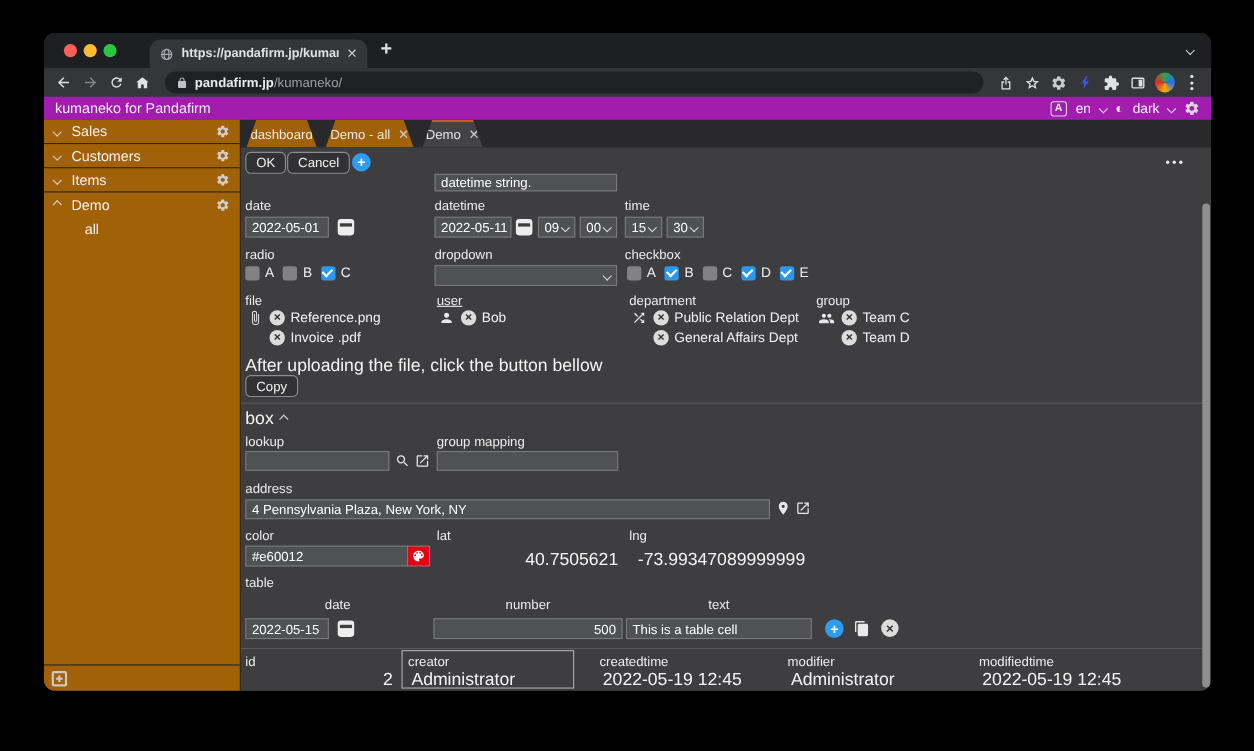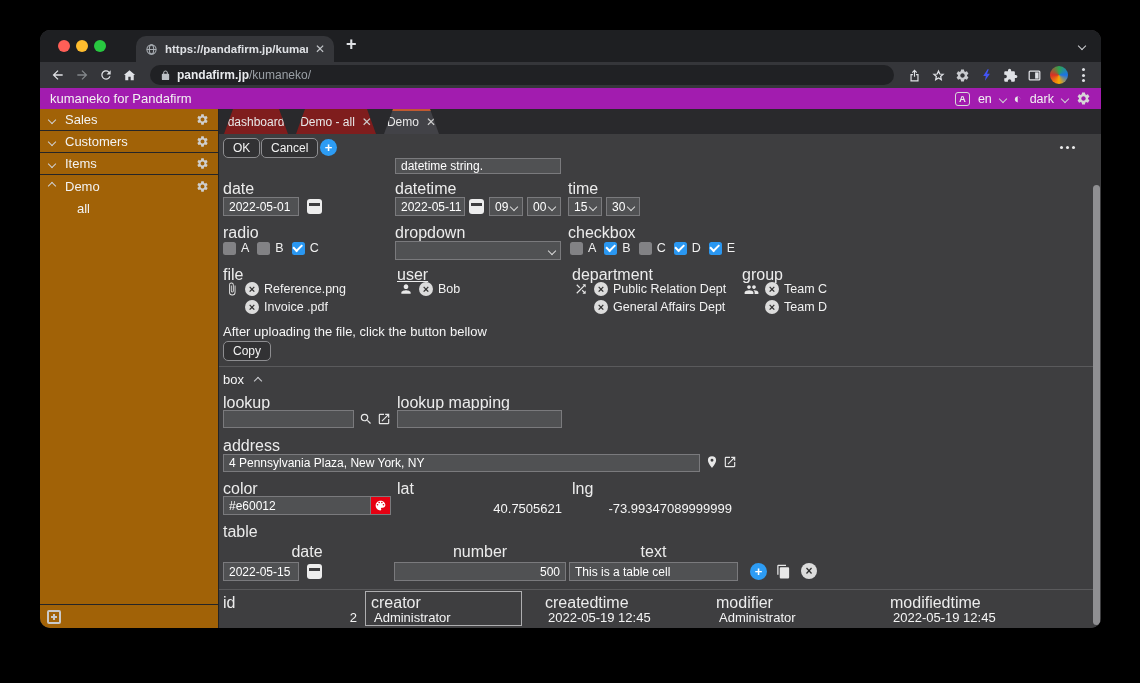--- a/index.html
+++ b/index.html
@@ -61,32 +61,32 @@
   .ssub { height:22px; display:flex; align-items:center; padding-left:37px; color:#f2f2f2; font-size:13px; }
   .sfooter { position:absolute; left:0; right:0; bottom:0; height:24px; border-top:1px solid #252527;
     display:flex; align-items:center; padding:0 7px; }
   .addapp { width:14px; height:14px; border:2px solid #c9c9c9; border-radius:2px; position:relative; }
   .addapp::before, .addapp::after { content:""; position:absolute; background:#c9c9c9; }
   .addapp::before { left:2px; right:2px; top:4px; height:2px; }
   .addapp::after { top:2px; bottom:2px; left:4px; width:2px; }
 
   .contentwrap { flex:1; position:relative; background:#3e3e40; }
   .tabbar { position:absolute; left:0; top:0; right:0; height:25px; background:#29292c; }
-  .ttab { position:absolute; top:0; height:25px; background:#7f1d1d; color:#e8e8e8; font-size:12px;
+  .ttab { position:absolute; top:0; height:25px; background:#a16207; color:#e8e8e8; font-size:12px;
     display:flex; align-items:center; justify-content:center; gap:7px;
     clip-path:polygon(9px 0, calc(100% - 9px) 0, 100% 100%, 0 100%); }
   .ttab.active { background:#424247; }
   .ttab.active::before { content:""; position:absolute; left:7px; right:7px; top:0; height:2px; background:#c05a31; }
   .ttab .x { color:#cfcfcf; font-size:12px; }
 
   .cbody { position:absolute; left:0; top:25px; right:0; bottom:0; }
 
   
-  .lbl { position:absolute; font-size:16px; color:#ececec; white-space:nowrap; }
-  .val { position:absolute; font-size:13px; color:#f5f5f5; white-space:nowrap; }
+  .lbl { position:absolute; font-size:12px; color:#ececec; white-space:nowrap; }
+  .val { position:absolute; font-size:16px; color:#f5f5f5; white-space:nowrap; }
   .inp { position:absolute; height:19px; background:#505153; border:1px solid #7a7a7d;
     color:#fff; font-size:12px; display:flex; align-items:center; padding:0 5px;
     white-space:nowrap; overflow:hidden; }
   .sel { padding-right:8px; }
   .selchev { position:absolute; right:5px; top:6px; width:6px; height:6px;
     border-right:1.6px solid #d8d8d8; border-bottom:1.6px solid #d8d8d8; transform:rotate(45deg); }
   .btn { position:absolute; height:20px; background:#323234; border:1px solid #8d8d90; border-radius:5px;
     color:#f2f2f2; font-size:12px; display:flex; align-items:center; justify-content:center; padding:0 9px; }
   .pluscircle { position:absolute; width:17px; height:17px; border-radius:50%; background:#2d9cf4;
     color:#fff; font-size:13px; font-weight:bold; display:flex; align-items:center; justify-content:center; line-height:0; }
@@ -494,21 +494,21 @@
         <span class="iconwrap" style="left:140px;top:278px;">
             <svg class="ic" width="14" height="14">
               <use href="#i-search"></use>
             </svg>
           </span>
         <span class="iconwrap" style="left:158px;top:278px;">
             <svg class="ic" width="14" height="14">
               <use href="#i-extlink"></use>
             </svg>
           </span>
-        <div class="lbl" style="left:178px;top:260px;">lookup mapping</div>
+        <div class="lbl" style="left:178px;top:260px;">group mapping</div>
         <div class="inp" style="left:178px;top:276px;width:165px;height:18px;"></div>
 
         <div class="lbl" style="left:4px;top:303px;">address</div>
         <div class="inp" style="left:4px;top:320px;width:477px;height:18px;">4 Pennsylvania Plaza, New York, NY</div>
         <span class="iconwrap" style="left:486px;top:321px;">
             <svg class="ic" width="14" height="14">
               <use href="#i-pin"></use>
             </svg>
           </span>
         <span class="iconwrap" style="left:504px;top:321px;">

